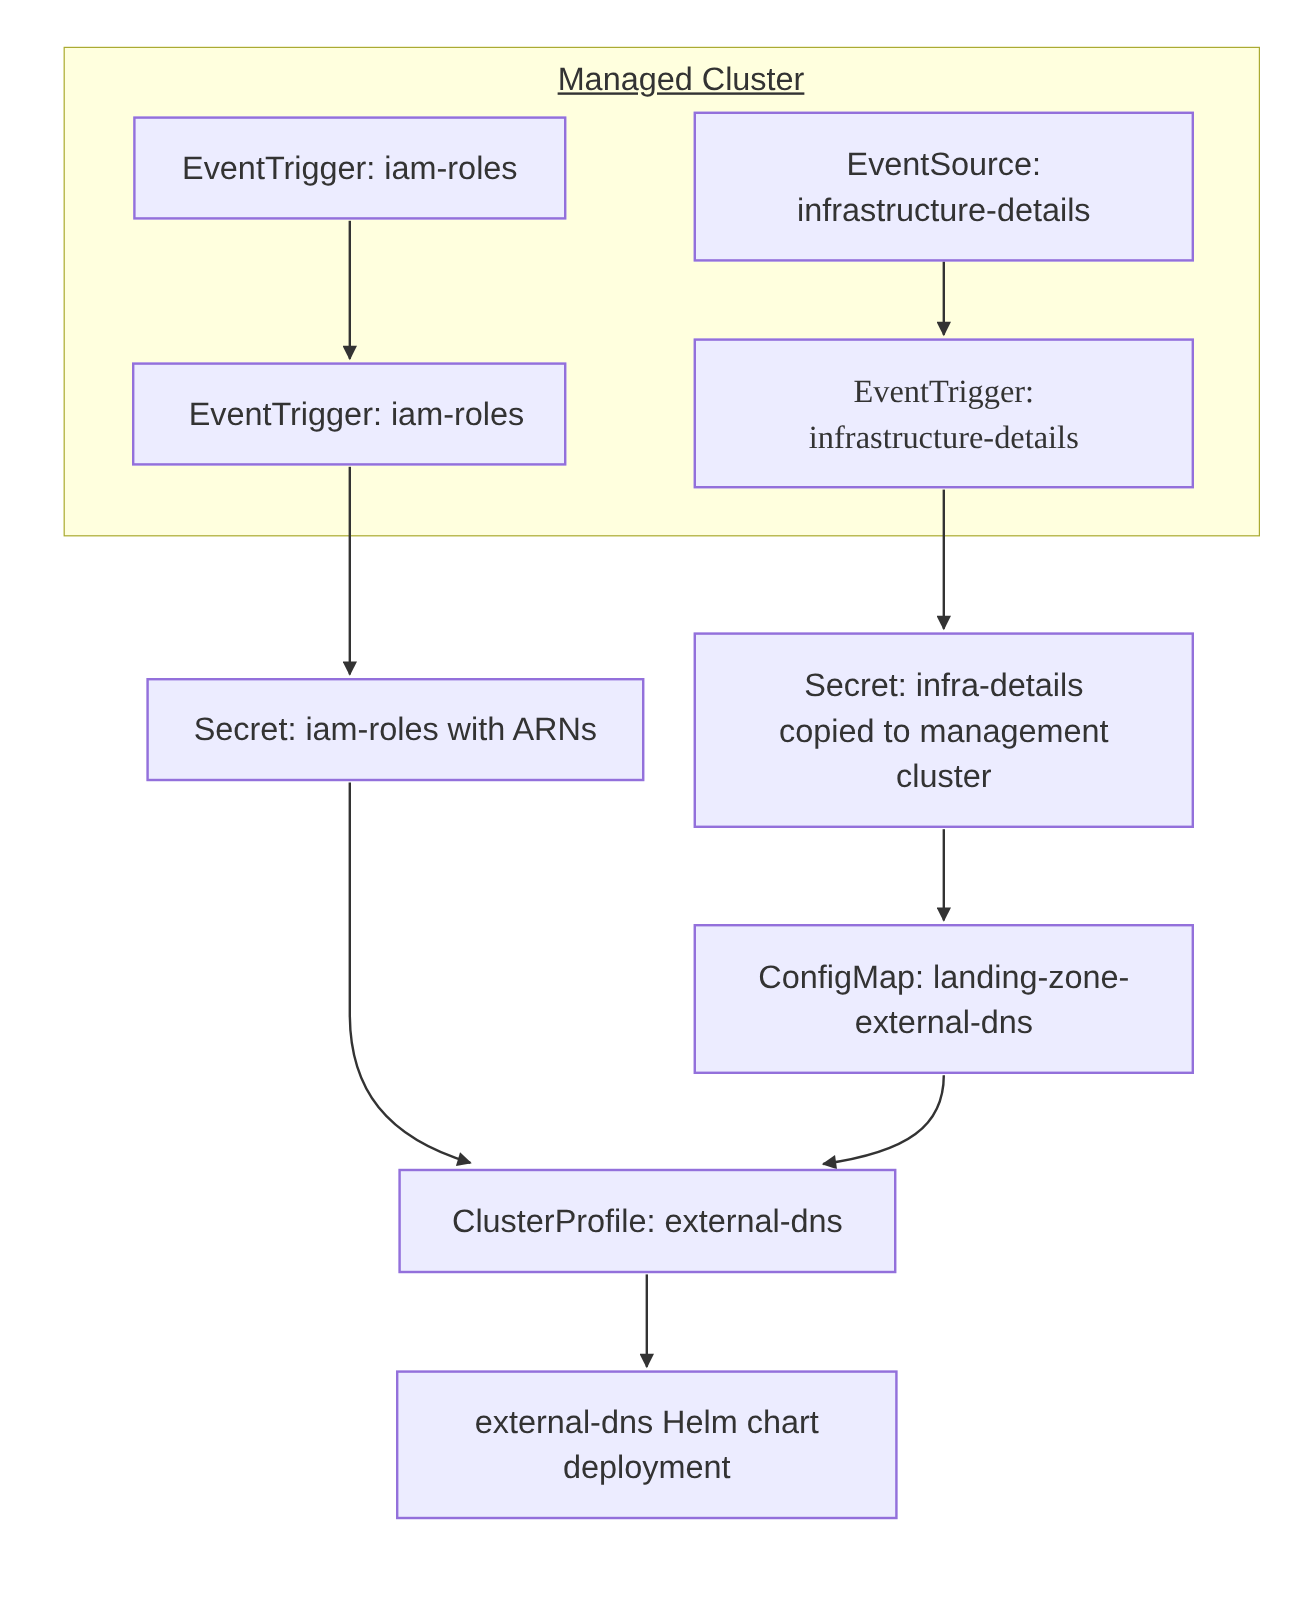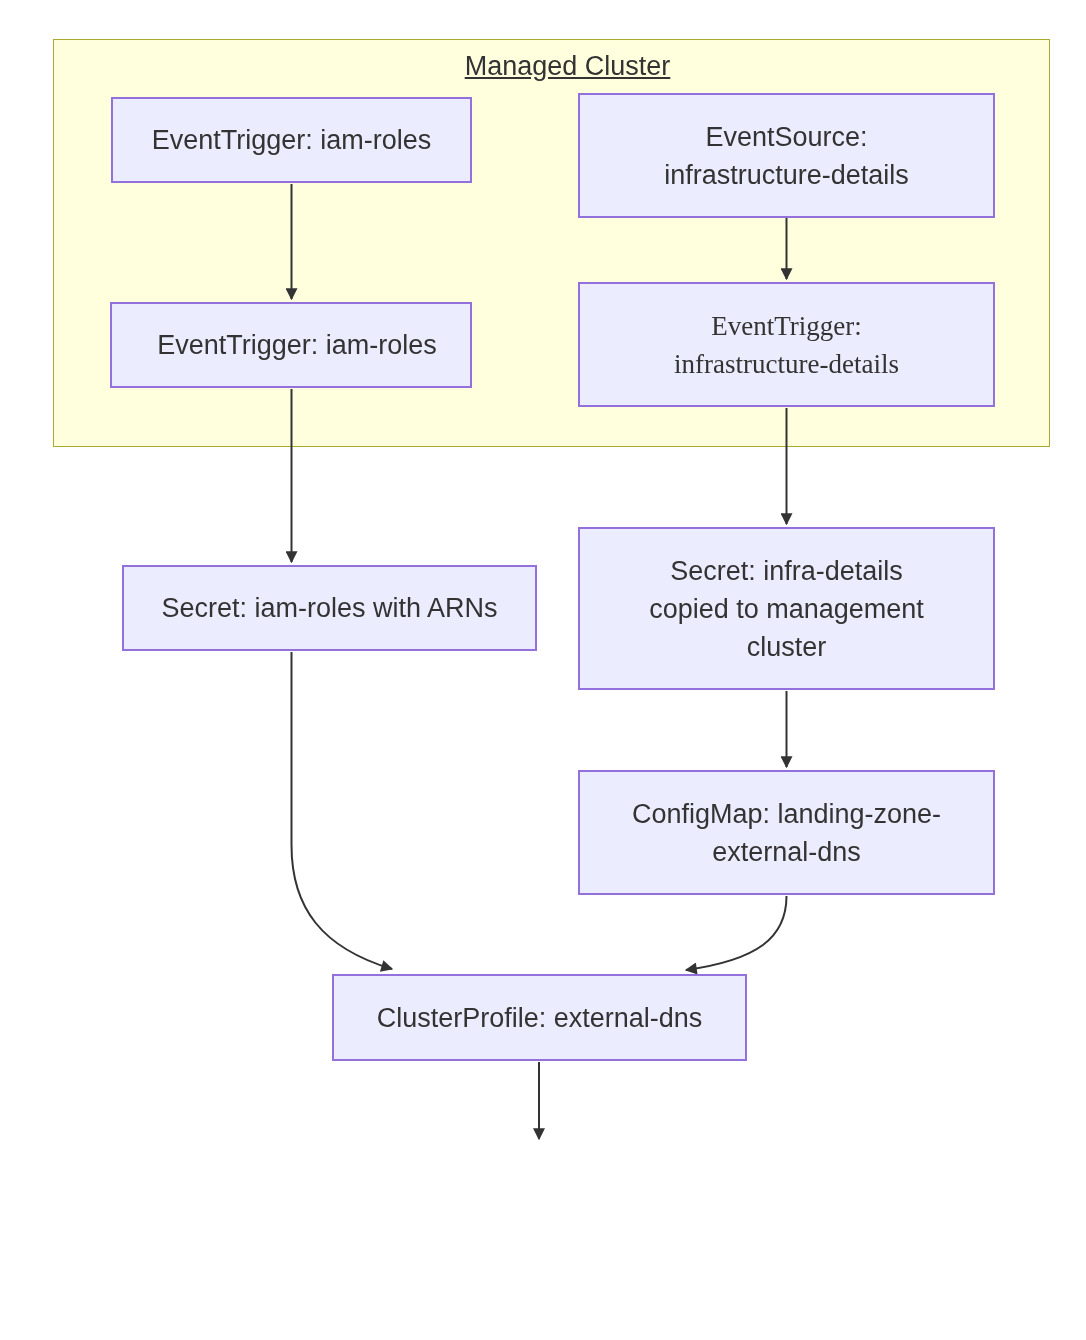--- a/index.html
+++ b/index.html
@@ -128,14 +128,18 @@
 
   <div class="node" id="n-clusterprofile">
     <span class="lbl">ClusterProfile: external-dns</span>
   </div>
 
   <div class="node" id="n-configmap">
     <span class="lbl">ConfigMap: landing-zone-
 external-dns</span>
   </div>
 
+  <div class="node" id="n-helm">
+    <span class="lbl">external-dns Helm chart
+deployment</span>
+  </div>
 
 </div>
 
 </body></html>

